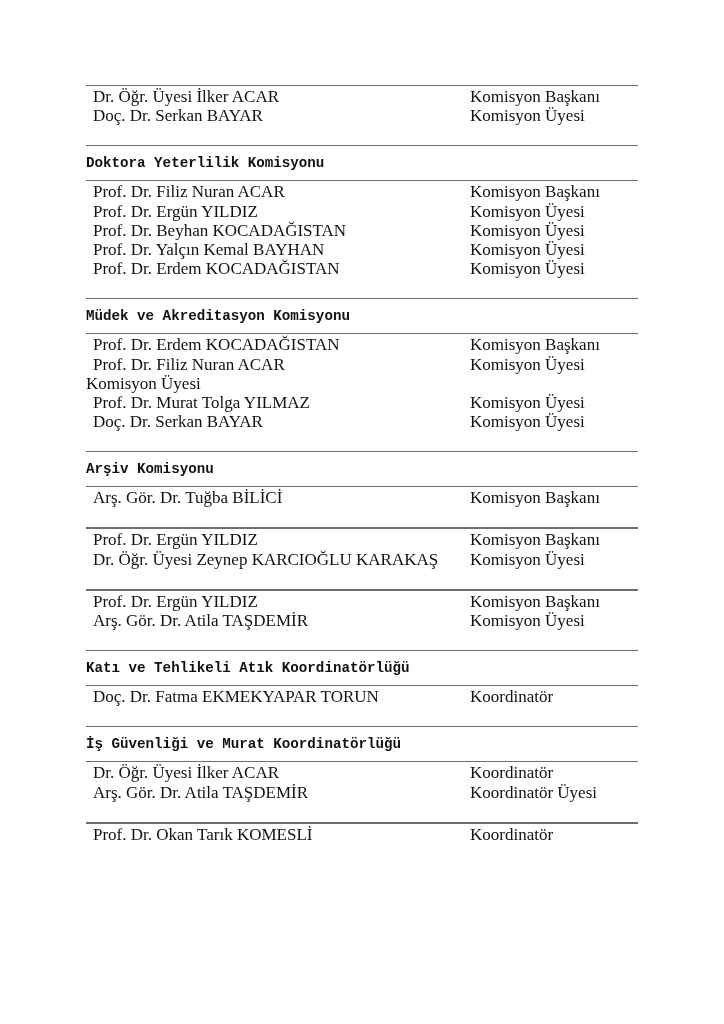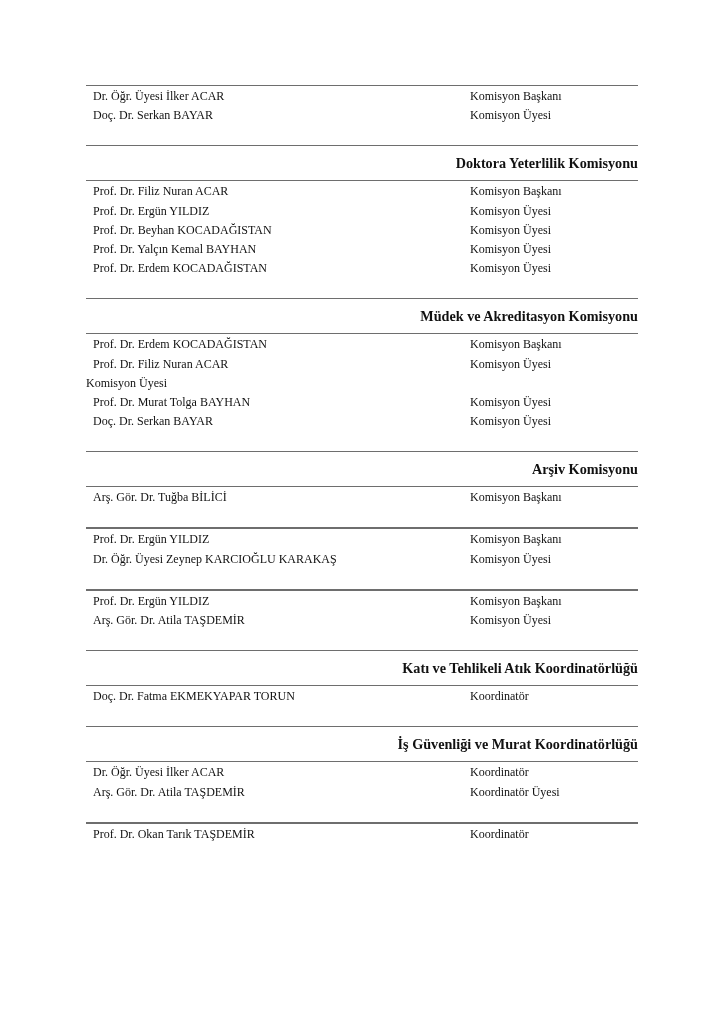--- a/index.html
+++ b/index.html
@@ -26,39 +26,40 @@
       border-top: 1.3px solid #6e6e6e;
       width: 552px;
     }
     .rows {
       padding-top: 1px;
     }
     .row {
       display: flex;
       height: 19.2px;
       line-height: 19.2px;
-      font-size: 12px;
+      font-size: 17px;
     }
     .row .name {
       width: 377px;
       padding-left: 7px;
       white-space: nowrap;
     }
     .row .role {
       white-space: nowrap;
     }
     .gap {
       height: 20px;
     }
     .heading {
-      text-align: right;
+      text-align: left;
       font-weight: bold;
       font-size: 14.2px;
       height: 34px;
       line-height: 35px;
+      font-family: Liberation Mono, monospace;
     }
     .section { }
   </style>
 </head>
 <body>
 
 <div class="page">
 
   <div class="section">
     <div class="rule"></div>
@@ -114,21 +115,21 @@
         <span class="role">Komisyon Başkanı</span>
       </div>
       <div class="row">
         <span class="name">Prof. Dr. Filiz Nuran ACAR</span>
         <span class="role">Komisyon Üyesi</span>
       </div>
       <div class="row">
         <span class="role">Komisyon Üyesi</span>
       </div>
       <div class="row">
-        <span class="name">Prof. Dr. Murat Tolga BAYHAN</span>
+        <span class="name">Prof. Dr. Murat Tolga YILMAZ</span>
         <span class="role">Komisyon Üyesi</span>
       </div>
       <div class="row">
         <span class="name">Doç. Dr. Serkan BAYAR</span>
         <span class="role">Komisyon Üyesi</span>
       </div>
     </div>
     <div class="gap"></div>
   </div>
 
@@ -205,19 +206,19 @@
       </div>
     </div>
     <div class="gap"></div>
   </div>
 
   <div class="section">
     <div class="rule"></div>
     <div class="rule"></div>
     <div class="rows">
       <div class="row">
-        <span class="name">Prof. Dr. Okan Tarık TAŞDEMİR</span>
+        <span class="name">Prof. Dr. Okan Tarık KOMESLİ</span>
         <span class="role">Koordinatör</span>
       </div>
     </div>
   </div>
 
 </div>
 
 </body></html>

